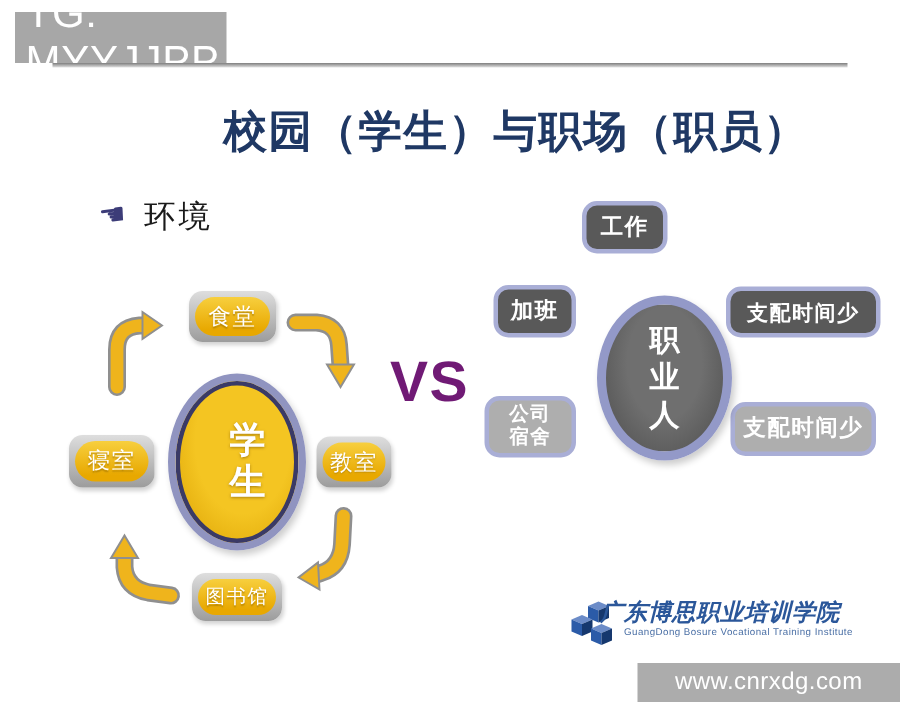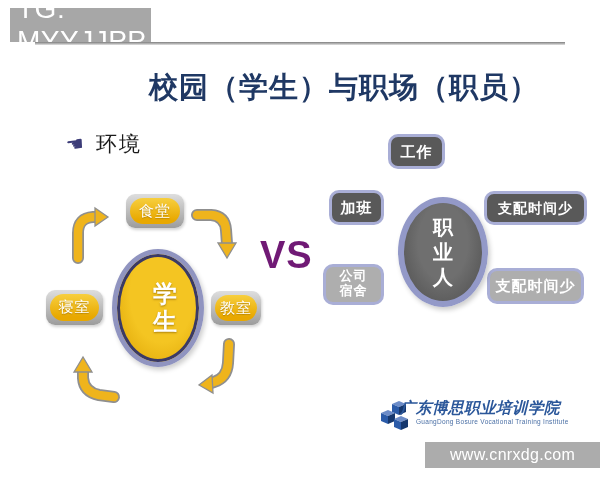--- a/index.html
+++ b/index.html
@@ -98,20 +98,23 @@
     <path d="M114,397 L99,395 Q84,392 83,378 L83,371" fill="none" stroke="#efb41c" stroke-width="8.5" stroke-linecap="round"></path>
     <polygon points="74,372 92,372 83,357" fill="#efb41c" stroke="#8f8f8f" stroke-width="1.3"></polygon>
   </svg>
 
   <div class="gold-node" style="left:126px;top:194px;width:58px;height:34px;">
     <div class="gold-pill">食堂</div>
   </div>
   <div class="gold-node" style="left:211px;top:291px;width:50px;height:34px;">
     <div class="gold-pill">教室</div>
   </div>
+  <div class="gold-node" style="left:128px;top:382px;width:60px;height:32px;">
+    <div class="gold-pill" style="font-size:13px;">图书馆</div>
+  </div>
   <div class="gold-node" style="left:46px;top:290px;width:57px;height:35px;">
     <div class="gold-pill">寝室</div>
   </div>
 
   <div class="campus-center">
     <div class="ctext">学
 生</div>
   </div>
 
   <div class="vs">VS</div>

